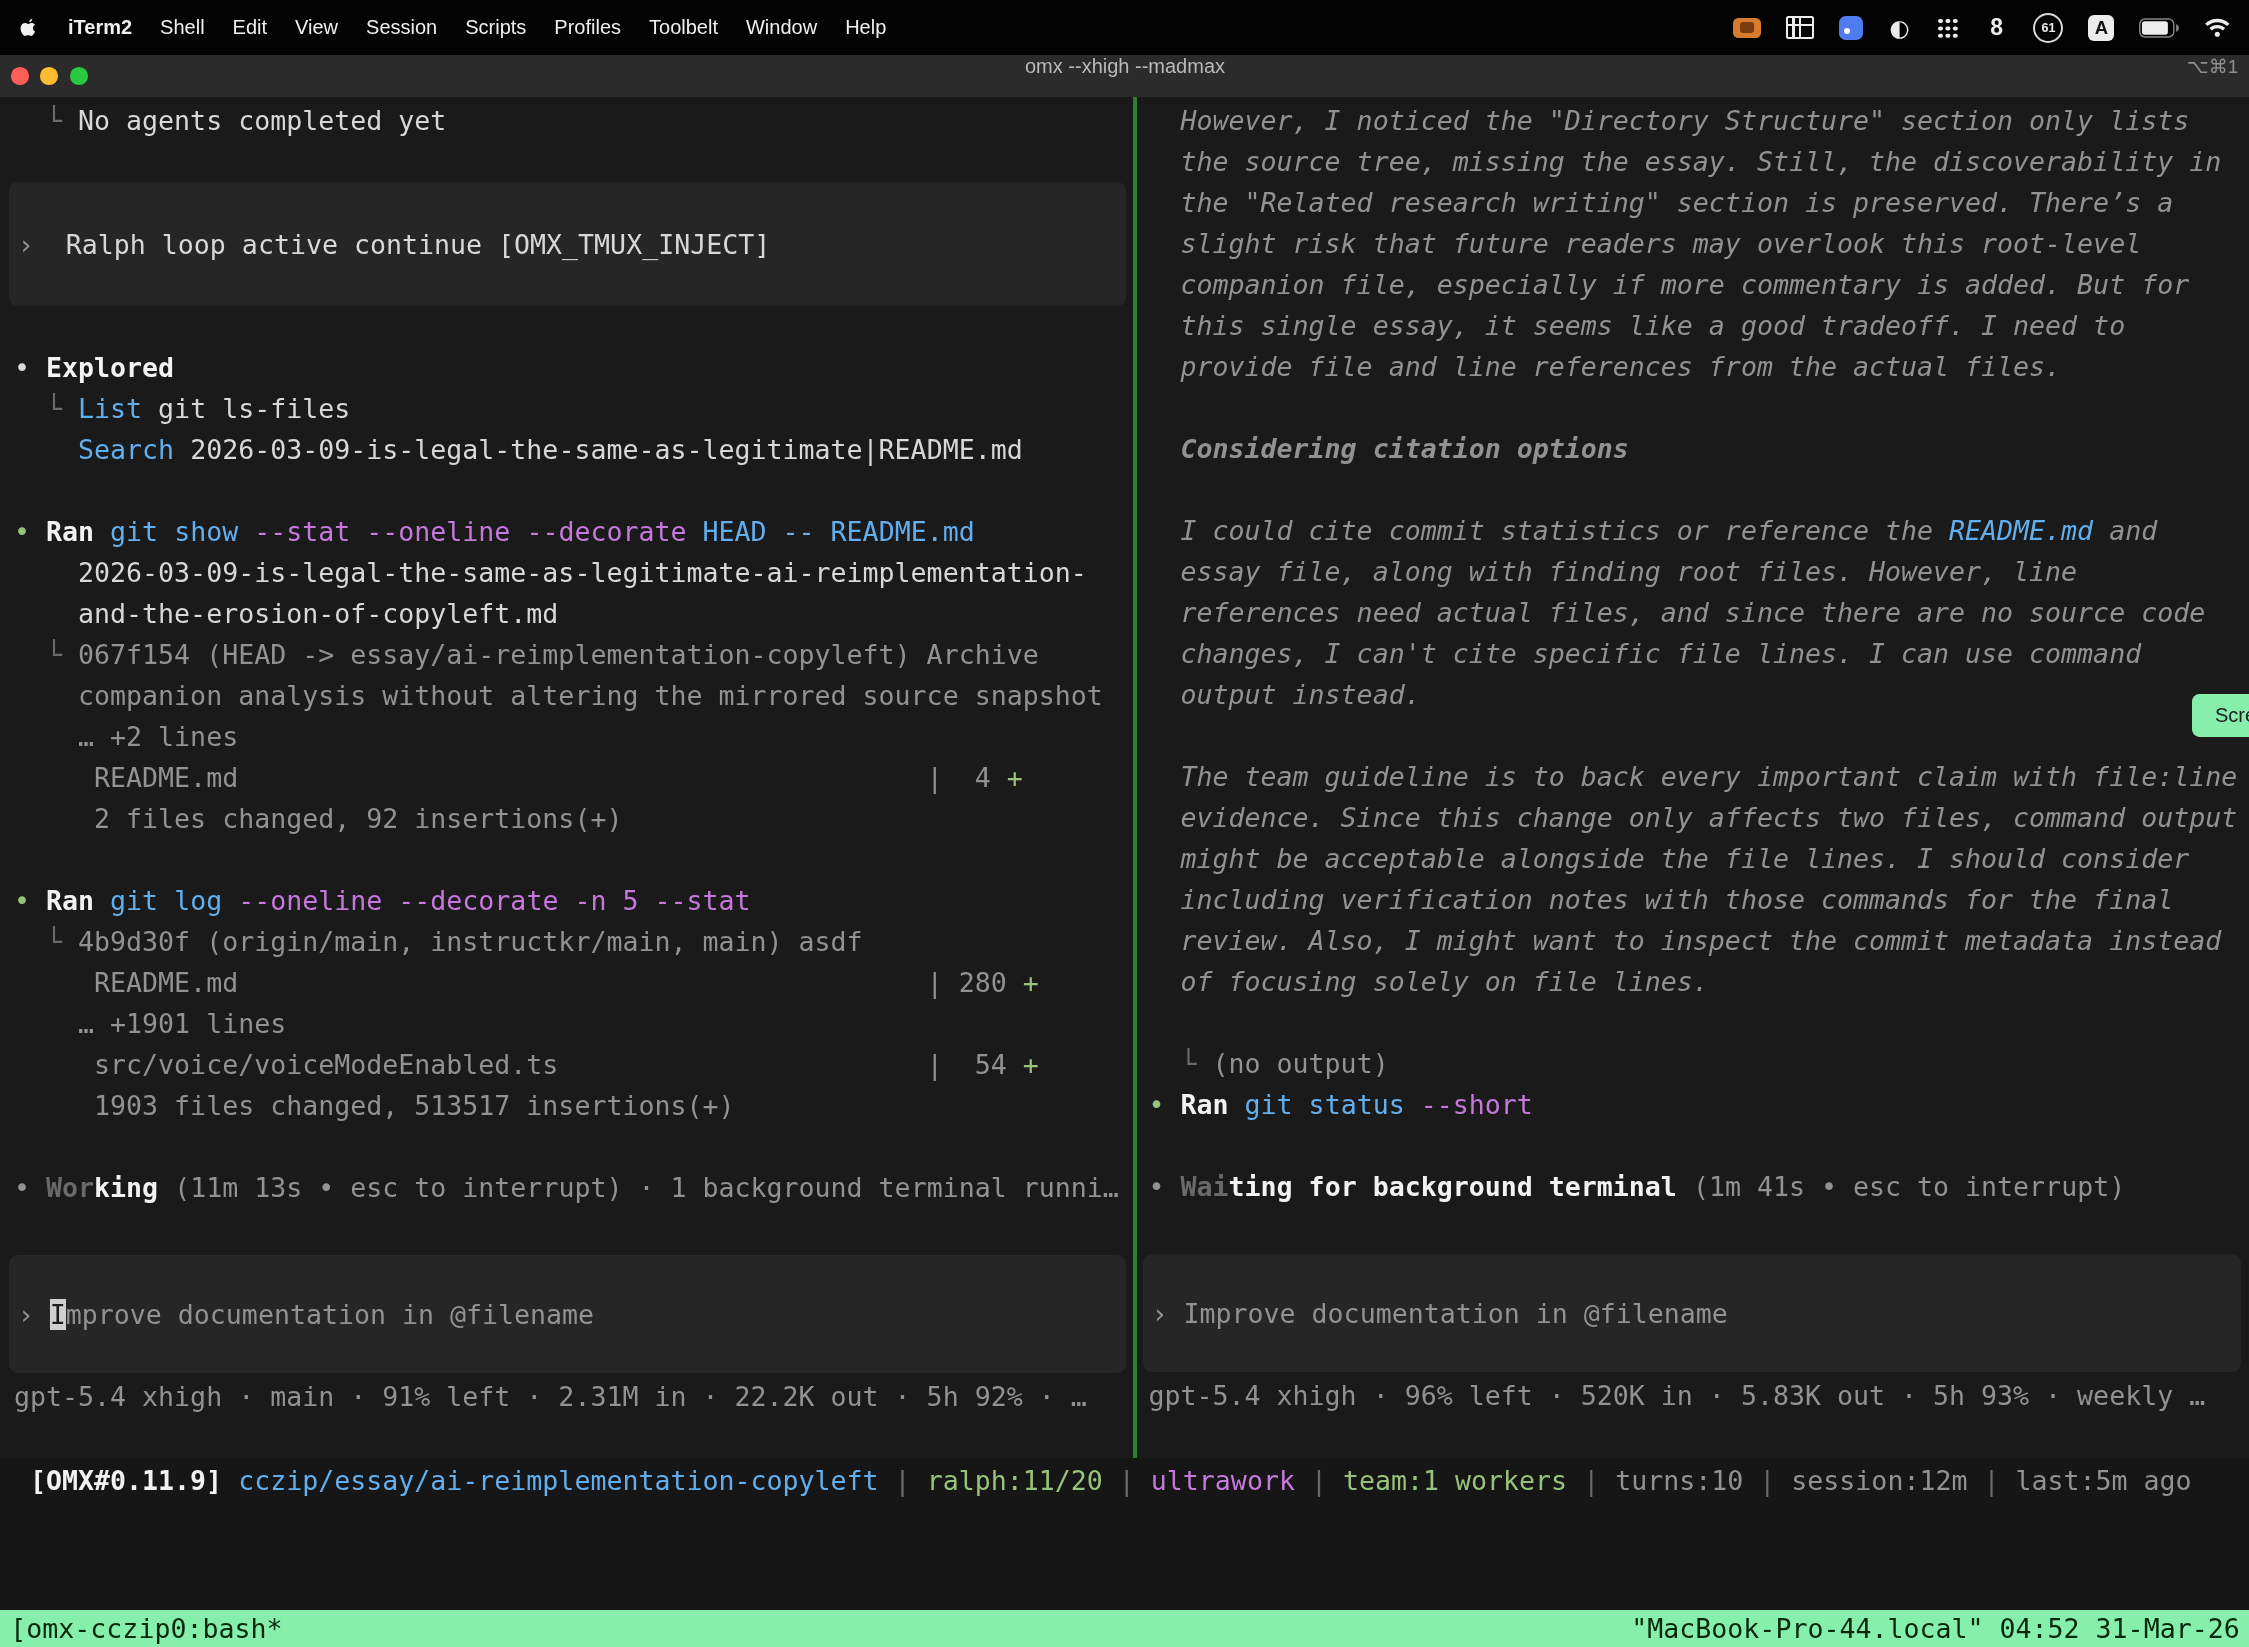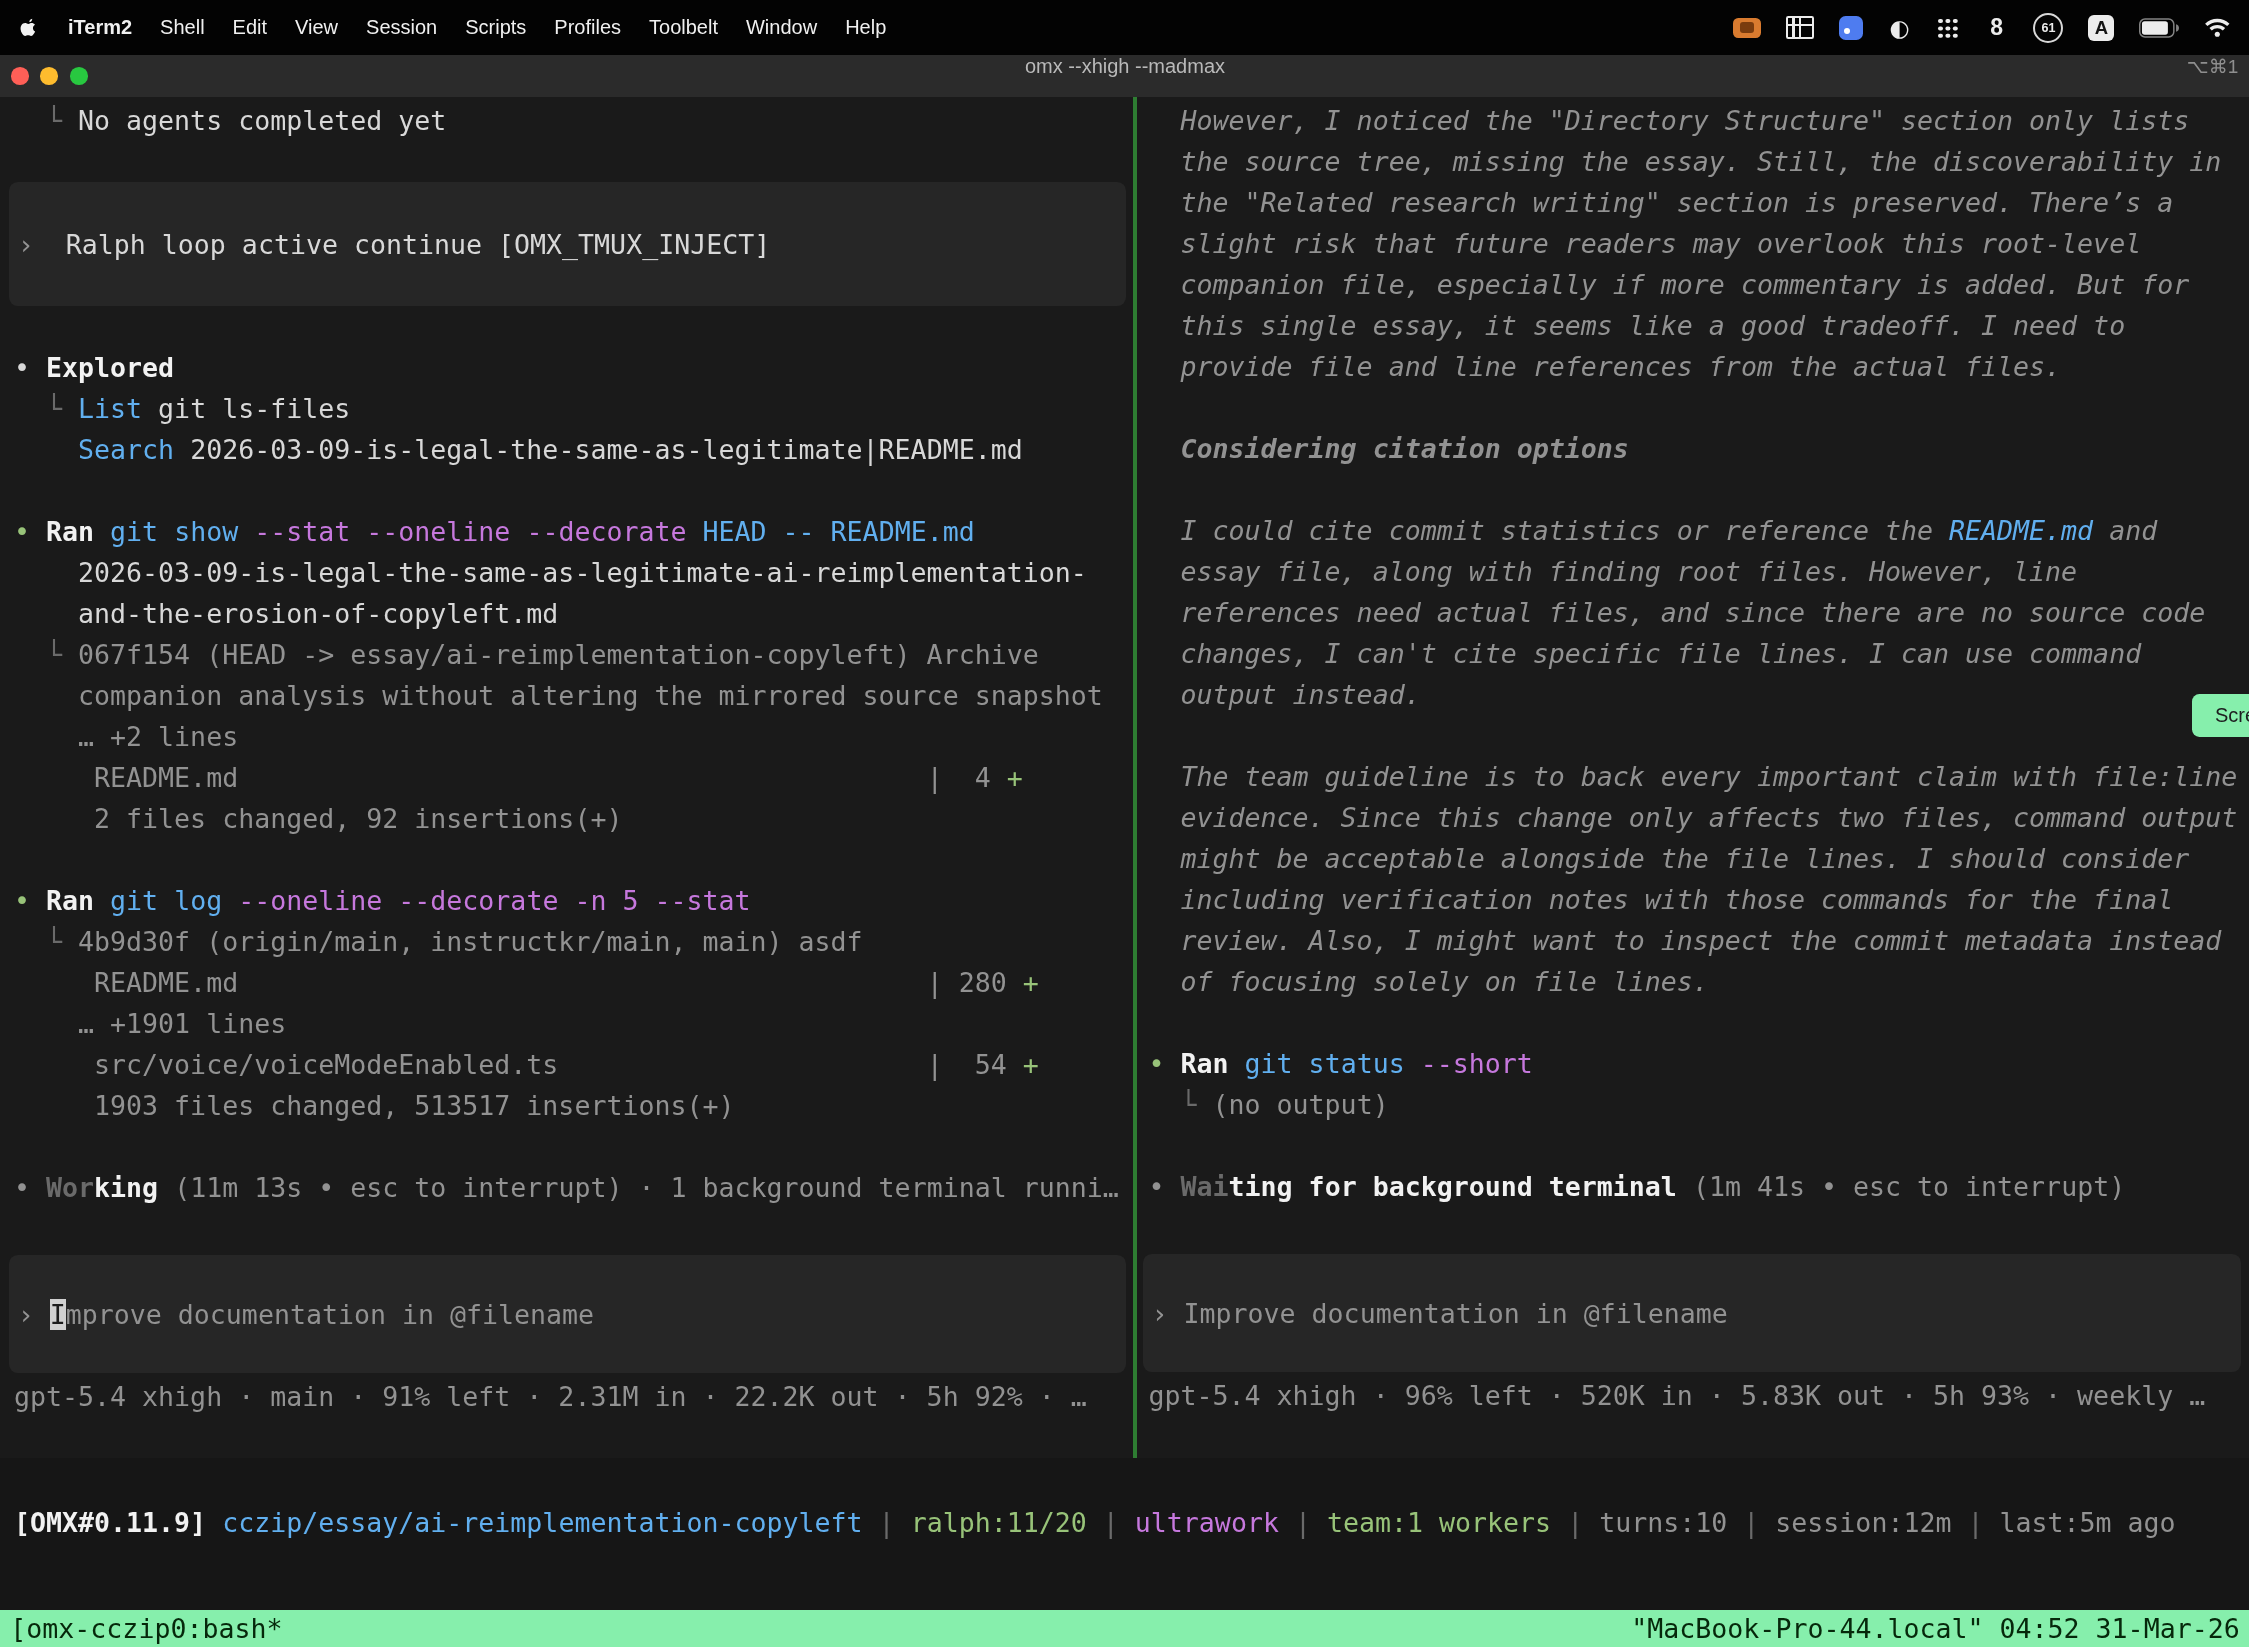--- a/index.html
+++ b/index.html
@@ -63,22 +63,22 @@
   .b{font-weight:bold;} .it{font-style:italic;}
   .cursor{background:#d0d0d0;color:#1b1b1b;}
   
   .screen-tooltip{
     position:absolute;top:694px;right:0;height:43px;width:58px;overflow:hidden;
     background:#86efac;color:#1d1d1f;border-radius:7.4px 0 0 7.4px;
     display:flex;align-items:center;padding-left:23px;box-sizing:border-box;
     font-family:"Liberation Sans",sans-serif;font-size:20px;white-space:nowrap;
   }
   
-  .omx-status{position:absolute;top:1502px;left:0;width:2250px;height:41px;line-height:41px;
-    font-size:26.6px;white-space:pre;padding-left:14px;box-sizing:border-box;}
+  .omx-status{position:absolute;top:1460px;left:0;width:2250px;height:41px;line-height:41px;
+    font-size:26.6px;white-space:pre;padding-left:30px;box-sizing:border-box;}
   
   .tmux-bar{
     position:absolute;left:0;bottom:0;width:2250px;height:38px;background:#86efac;
     color:#06280b;font-size:26.6px;line-height:38px;white-space:pre;
     display:flex;justify-content:space-between;padding:0 10.3px;box-sizing:border-box;
   }
 </style>
 </head>
 <body>
 
@@ -190,22 +190,22 @@
       <div class="row"><span class="gray it">  changes, I can't cite specific file lines. I can use command</span></div>
       <div class="row"><span class="gray it">  output instead.</span></div>
       <div class="row"></div>
       <div class="row"><span class="gray it">  The team guideline is to back every important claim with file:line</span></div>
       <div class="row"><span class="gray it">  evidence. Since this change only affects two files, command output</span></div>
       <div class="row"><span class="gray it">  might be acceptable alongside the file lines. I should consider</span></div>
       <div class="row"><span class="gray it">  including verification notes with those commands for the final</span></div>
       <div class="row"><span class="gray it">  review. Also, I might want to inspect the commit metadata instead</span></div>
       <div class="row"><span class="gray it">  of focusing solely on file lines.</span></div>
       <div class="row"></div>
+      <div class="row"><span class="dim">  └ </span><span class="gray">(no output)</span></div>
       <div class="row"><span class="green">• </span><span class="white b">Ran</span><span class="fg"> </span><span class="blue">git status</span><span class="fg"> </span><span class="pink">--short</span></div>
-      <div class="row"><span class="dim">  └ </span><span class="gray">(no output)</span></div>
       <div class="row"></div>
       <div class="row"><span class="gray">• </span><span class="dim b">Wai</span><span class="white b">ting for background terminal</span><span class="gray"> (1m 41s • esc to interrupt)</span></div>
       <div style="height: 47px;"></div>
       <div class="tbox" style="height: 118px;">
         <div class="row"><span class="gray">› </span><span class="gray">Improve documentation in @filename</span></div>
       </div>
       <div style="height: 3px;"></div>
       <div class="row"><span class="gray">gpt-5.4 xhigh · 96% left · 520K in · 5.83K out · 5h 93% · weekly …</span></div>
     </div>
 </div>

